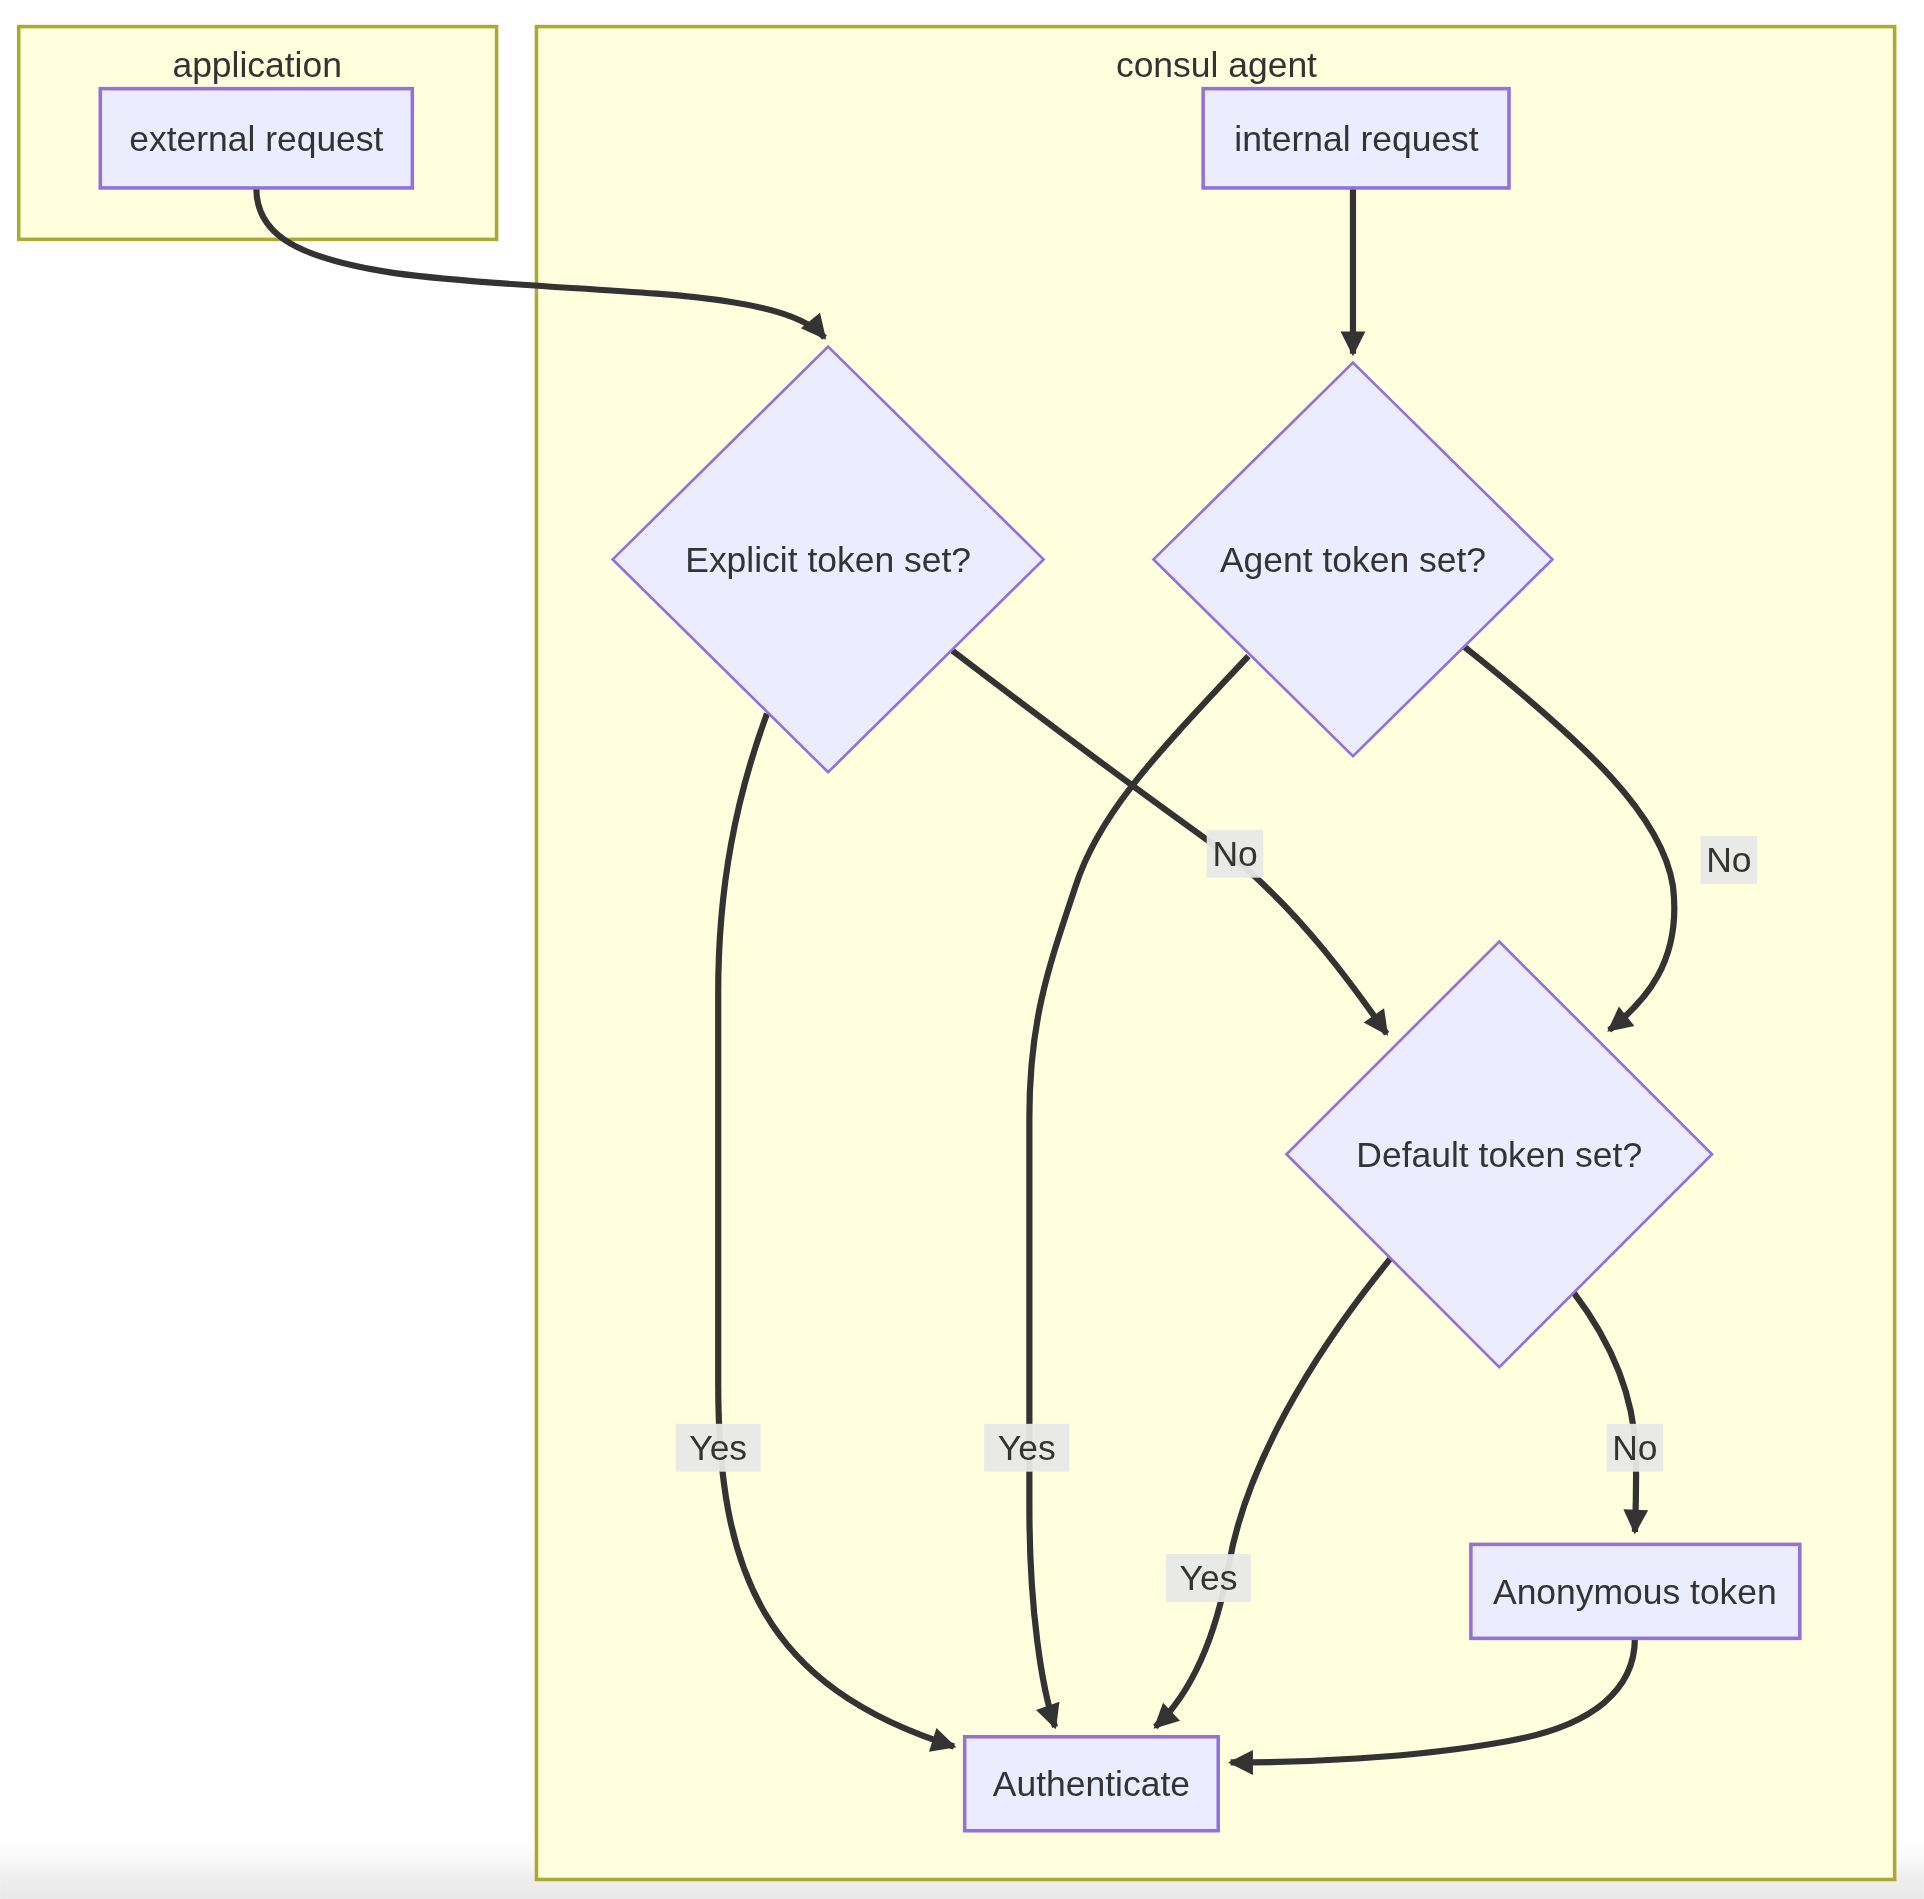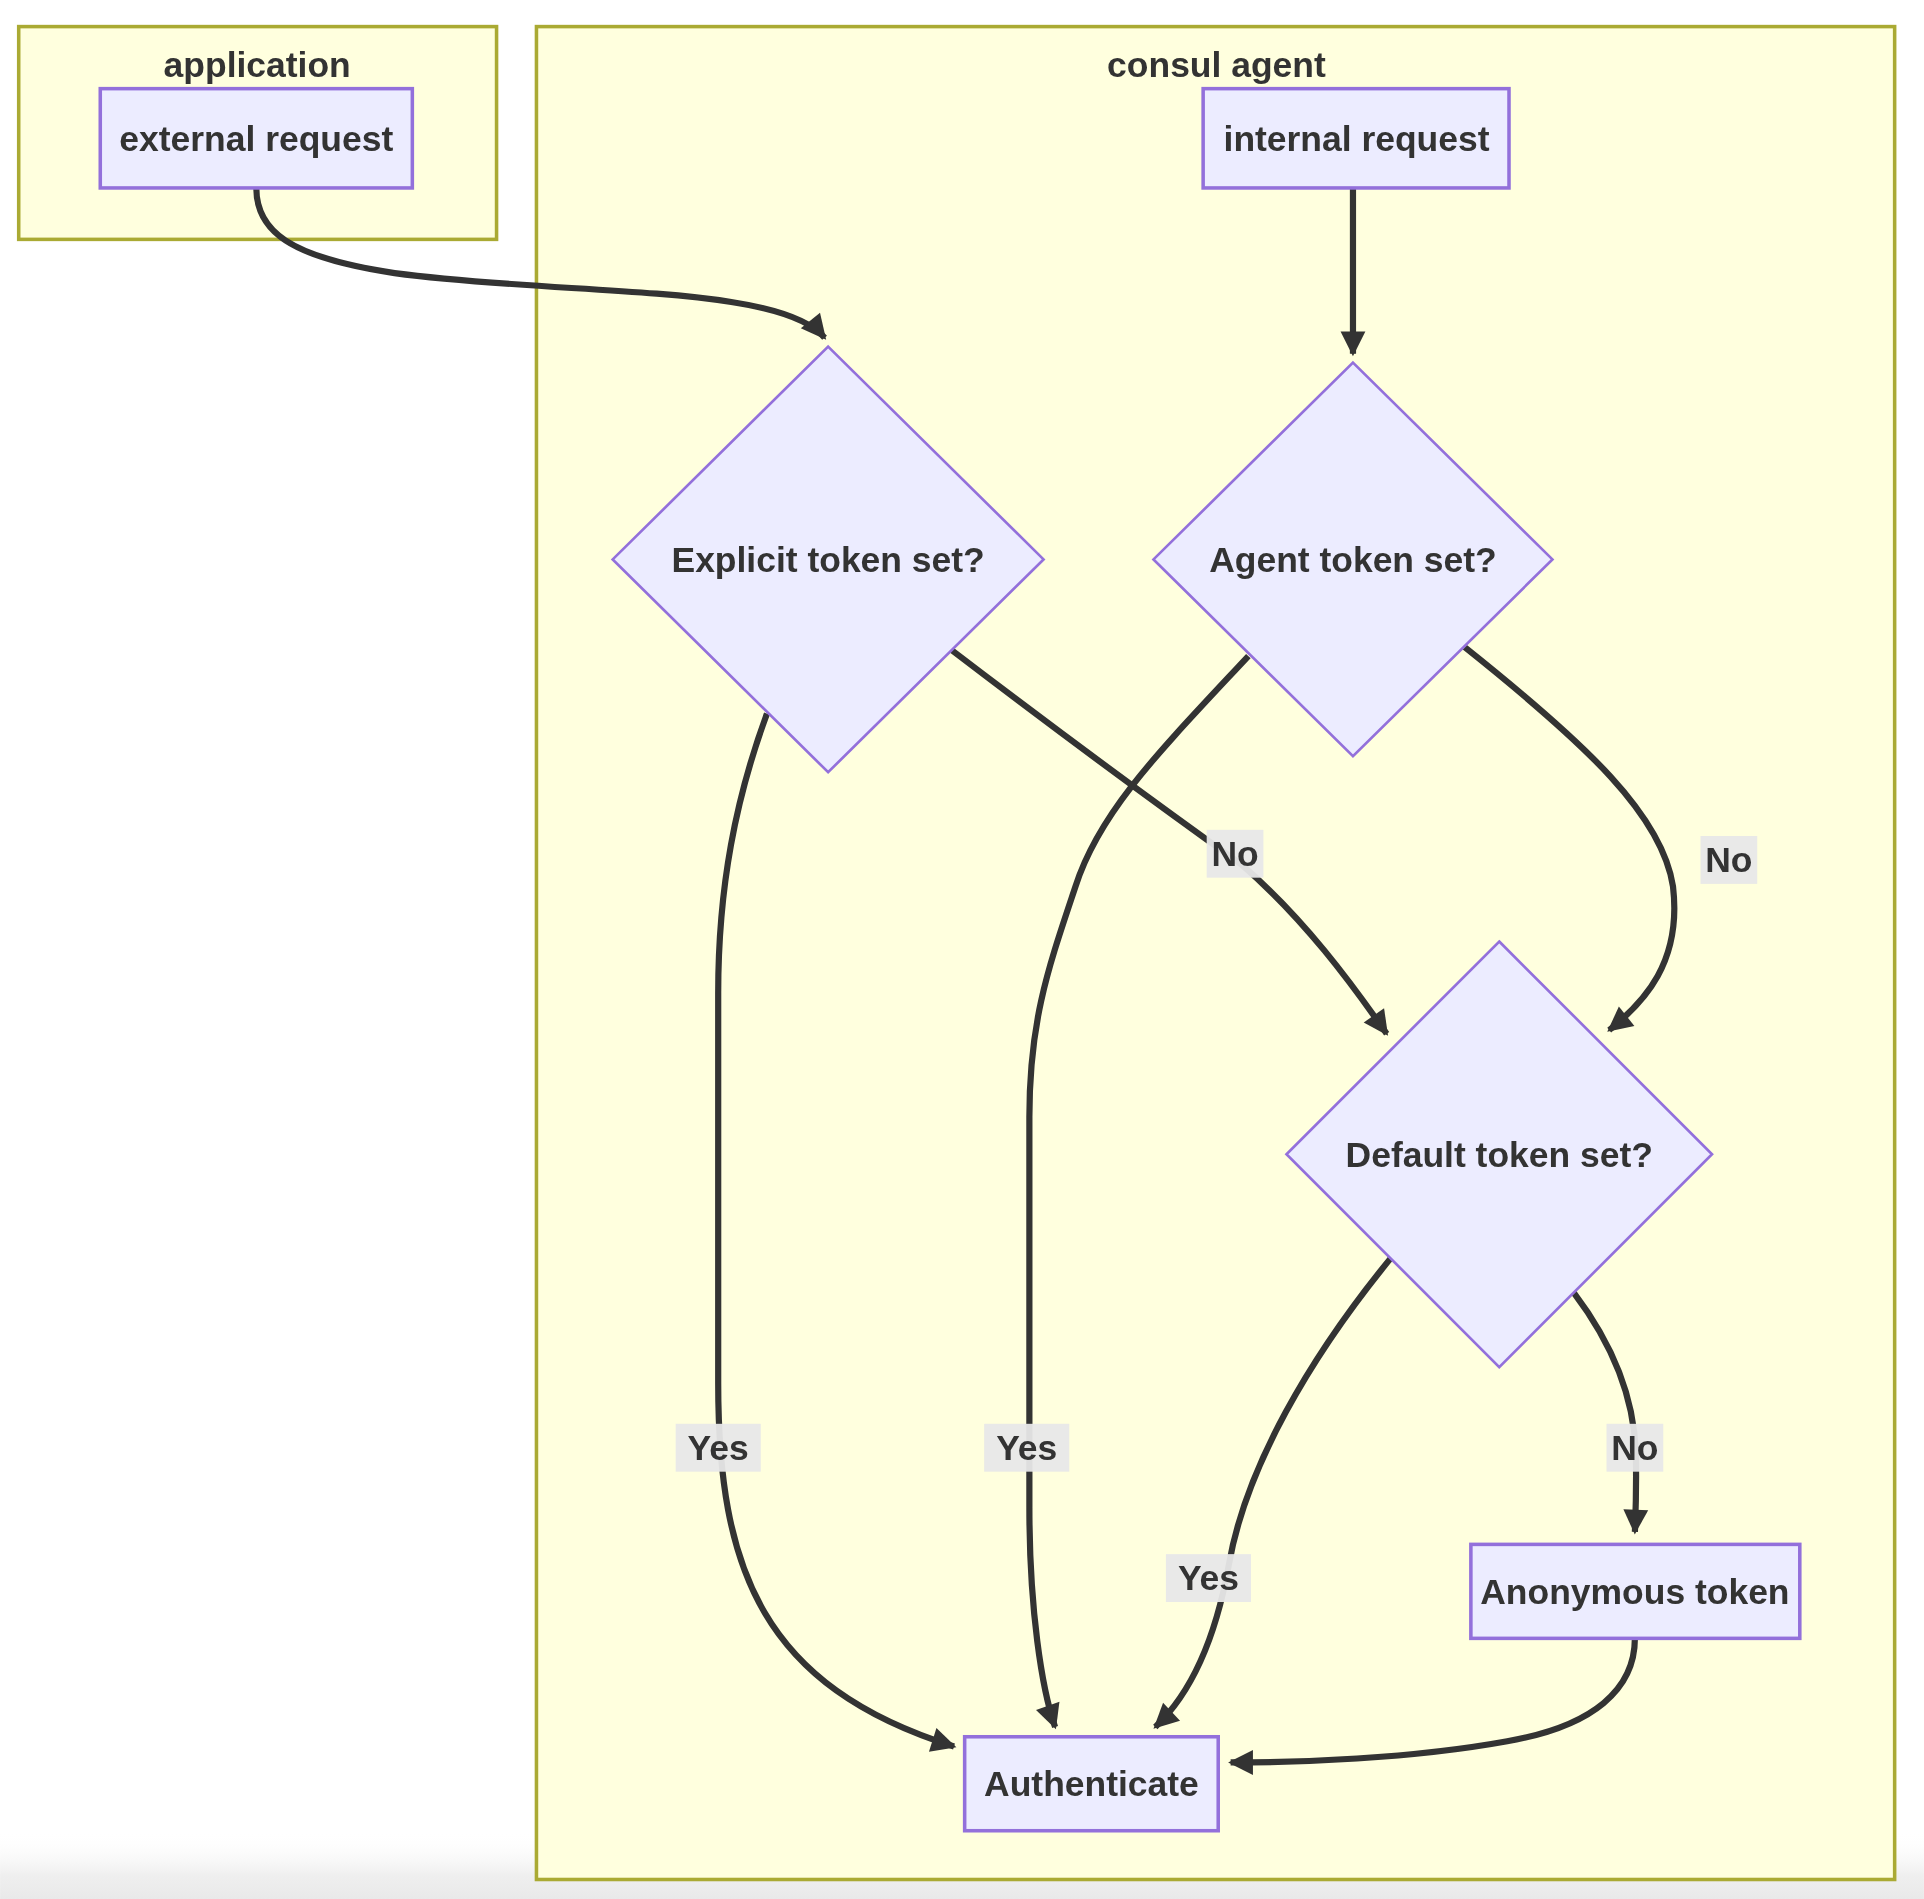--- a/index.html
+++ b/index.html
@@ -8,21 +8,20 @@
     background: #ffffff;
     width: 1924px;
     height: 1899px;
     overflow: hidden;
     font-family: "Liberation Sans", "DejaVu Sans", sans-serif;
   }
   #diagram-root {
     position: relative;
     width: 1924px;
     height: 1899px;
-    font-weight: bold;
   }
   svg { display: block; }
 
   .cluster-rect {
     fill: var(--cluster-fill, #ffffde);
     stroke: var(--cluster-border, #aaaa33);
     stroke-width: 4;
   }
   .cluster-title {
     fill: var(--text, #333333);

